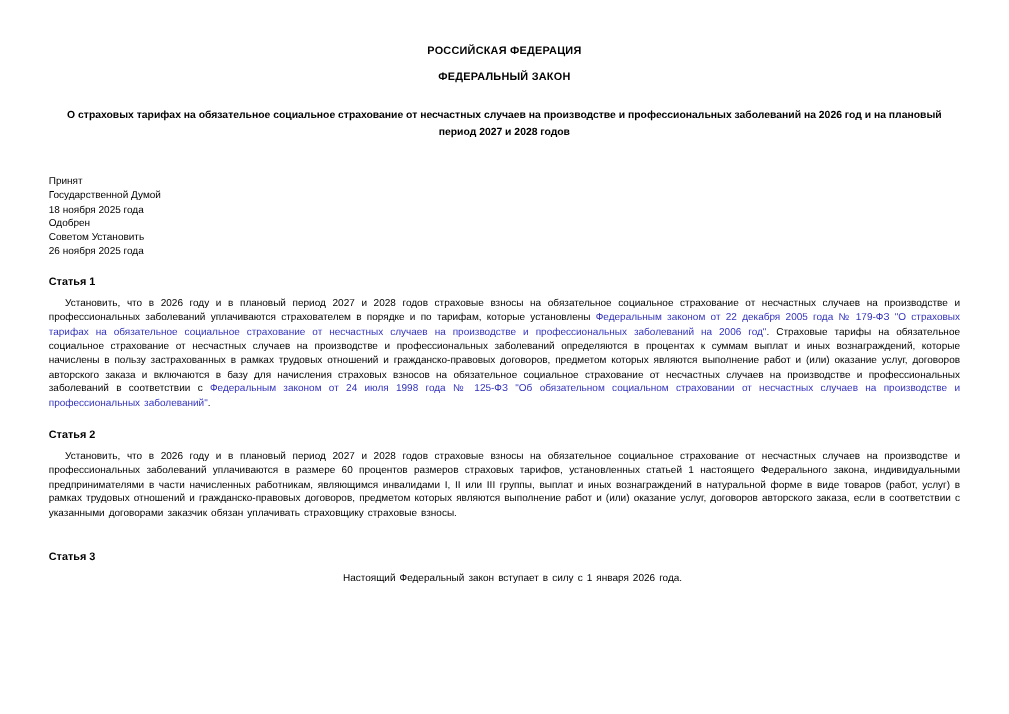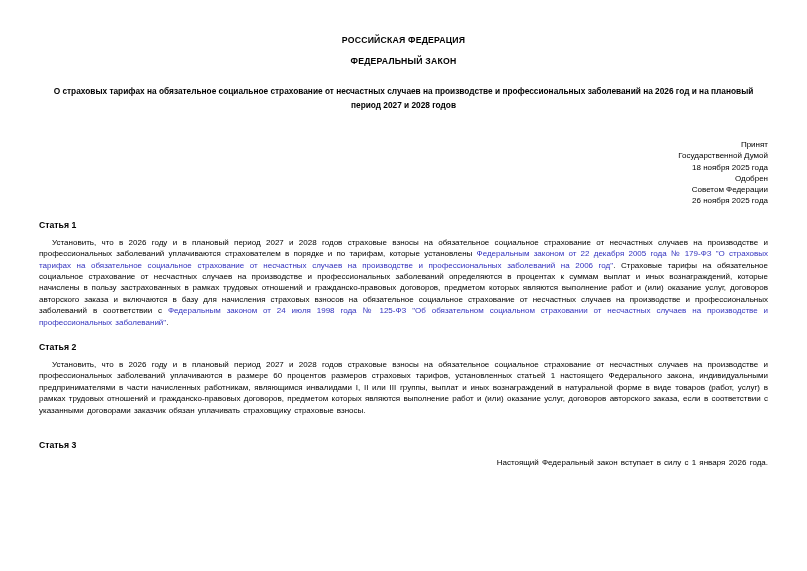--- a/index.html
+++ b/index.html
@@ -26,41 +26,41 @@
   }
   .hdr-line + .hdr-line { margin-top: 11px; }
   .law-title {
     margin-top: 18px;
     font-size: 8.3px;
     font-weight: bold;
     text-align: center;
     line-height: 14px;
   }
   .right-block {
-    text-align: right;
+    text-align: left;
     font-size: 8px;
     line-height: 11.3px;
   }
   .adoption-block { margin-top: 27px; }
   .article-heading {
     font-size: 8.7px;
     font-weight: bold;
     margin-top: 13px;
   }
   .art2-head { margin-top: 14px; }
   .art3-head { margin-top: 24px; }
   .body-par {
     margin: 7px 0 0 0;
     font-size: 8px;
     line-height: 11.4px;
     text-align: justify;
     text-indent: 13px;
     word-spacing: 1px;
   }
-  .single-line { text-align: right; }
+  .single-line { text-align: center; }
   .lnk { cursor: pointer; }
   .signature-block { margin-top: 32px; line-height: 11px; }
   .place-date {
     margin-top: 21px;
     font-size: 8px;
     line-height: 11.5px;
     text-align: left;
   }
 </style>
 </head>
@@ -72,21 +72,21 @@
 
   <div class="hdr-line">ФЕДЕРАЛЬНЫЙ ЗАКОН</div>
 
   <div class="law-title">О страховых тарифах на обязательное социальное страхование от несчастных случаев на производстве и профессиональных заболеваний на 2026 год и на плановый период 2027 и 2028 годов</div>
 
   <div class="right-block adoption-block">
       <div>Принят</div>
       <div>Государственной Думой</div>
       <div>18 ноября 2025 года</div>
       <div>Одобрен</div>
-      <div>Советом Федерации</div>
+      <div>Советом Установить</div>
       <div>26 ноября 2025 года</div>
     </div>
 
   <section>
     <div class="article-heading">Статья 1</div>
     <p class="body-par"><span>Установить, что в 2026 году и в плановый период 2027 и 2028 годов страховые взносы на обязательное социальное страхование от несчастных случаев на производстве и профессиональных заболеваний уплачиваются страхователем в порядке и по тарифам, которые установлены </span><span class="lnk" style="color: rgb(50, 50, 190);">Федеральным законом от 22 декабря 2005 года № 179-ФЗ "О страховых тарифах на обязательное социальное страхование от несчастных случаев на производстве и профессиональных заболеваний на 2006 год"</span><span>. Страховые тарифы на обязательное социальное страхование от несчастных случаев на производстве и профессиональных заболеваний определяются в процентах к суммам выплат и иных вознаграждений, которые начислены в пользу застрахованных в рамках трудовых отношений и гражданско-правовых договоров, предметом которых являются выполнение работ и (или) оказание услуг, договоров авторского заказа и включаются в базу для начисления страховых взносов на обязательное социальное страхование от несчастных случаев на производстве и профессиональных заболеваний в соответствии с </span><span class="lnk" style="color: rgb(50, 50, 190);">Федеральным законом от 24 июля 1998 года № 125-ФЗ "Об обязательном социальном страховании от несчастных случаев на производстве и профессиональных заболеваний"</span><span>.</span></p>
   </section>
 
   <section>
     <div class="article-heading art2-head">Статья 2</div>

